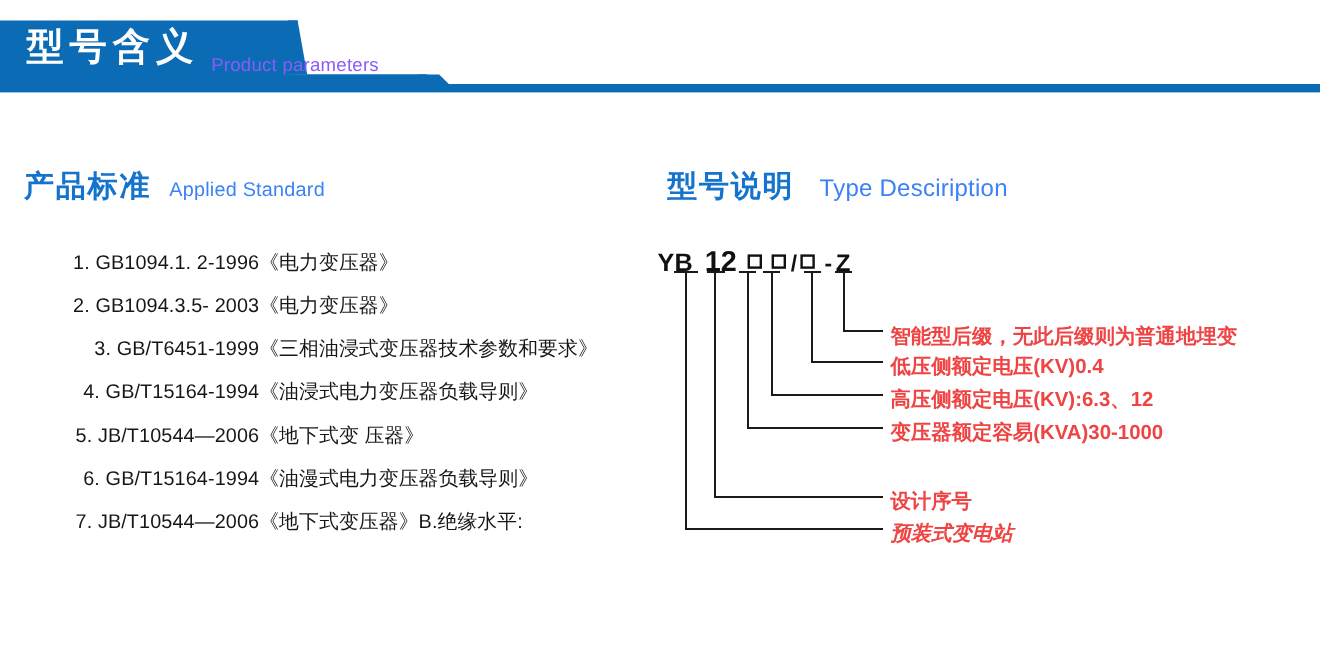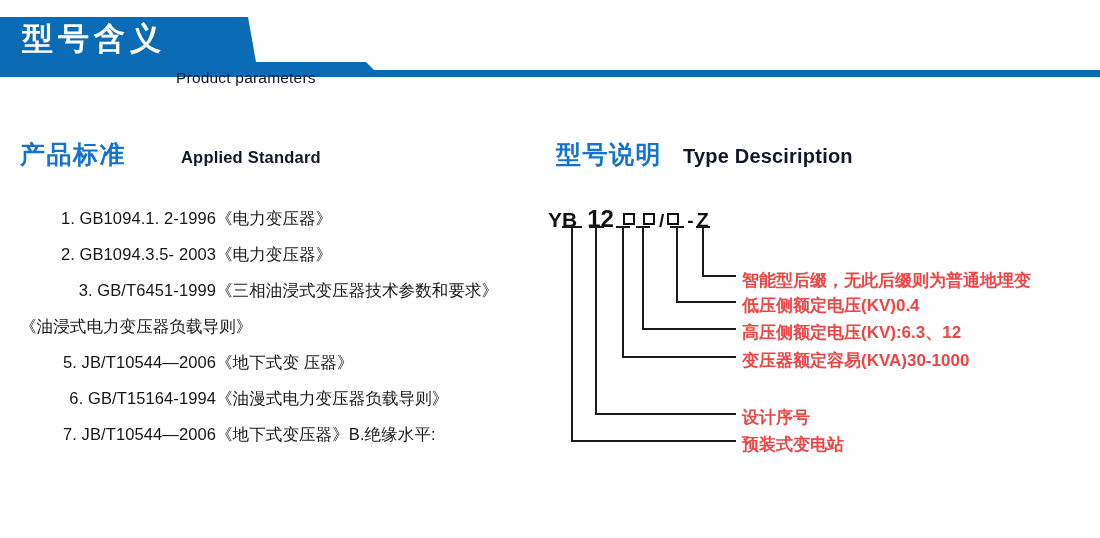--- a/index.html
+++ b/index.html
@@ -38,47 +38,46 @@
     letter-spacing: 5px;
     line-height: 40px;
     white-space: nowrap;
   }
   .banner-en {
     position: absolute;
     left: 176px;
     top: 46px;
     font-size: 15.5px;
     font-weight: 400;
-    color: #0f172a;
+    color: #8b5cf6;
     letter-spacing: .2px;
     white-space: nowrap;
-    margin-top: 23px;
   }
 
   
   .sec-head {
     position: absolute;
     white-space: nowrap;
     display: flex;
     align-items: baseline;
   }
   .sec-head .cn {
     font-size: 25px;
     font-weight: 700;
     color: #1473cc;
     letter-spacing: 1.5px;
   }
   .sec-head .en {
     font-size: 16.5px;
-    font-weight: 700;
-    color: #0f172a;
+    font-weight: 400;
+    color: #3b82f6;
     margin-left: 15px;
     letter-spacing: .2px;
   }
-  #std-head { left: 20px; top: 138px; gap: 40px; }
+  #std-head { left: 20px; top: 138px; }
   #type-head { left: 556px; top: 138px; }
   #type-head .en { margin-left: 21px; font-size: 20px; }
 
   
   #std-list {
     position: absolute;
     left: 20px;
     top: 208px;
     width: 520px;
   }
@@ -188,20 +187,21 @@
   </div>
   <div class="std-row">
     <span class="code">2. GB1094.3.5- 2003</span>
     <span class="title">《电力变压器》</span>
   </div>
   <div class="std-row">
     <span class="code">3. GB/T6451-1999</span>
     <span class="title">《三相油浸式变压器技术参数和要求》</span>
   </div>
   <div class="std-row">
+    <span class="code">4. GB/T15164-1994</span>
     <span class="title">《油浸式电力变压器负载导则》</span>
   </div>
   <div class="std-row">
     <span class="code">5. JB/T10544—2006</span>
     <span class="title">《地下式变 压器》</span>
   </div>
   <div class="std-row">
     <span class="code">6. GB/T15164-1994</span>
     <span class="title">《油漫式电力变压器负载导则》</span>
   </div>
@@ -251,15 +251,15 @@
 
       <path d="M155,22 L155,71 L188,71"></path>
     </g>
   </svg>
 
   <div class="dlabel" style="left:194px; top:64px;">智能型后缀，无此后缀则为普通地埋变</div>
   <div class="dlabel" style="left:194px; top:89px;">低压侧额定电压(KV)0.4</div>
   <div class="dlabel" style="left:194px; top:116px;text-align:center;">高压侧额定电压(KV):6.3、12</div>
   <div class="dlabel" style="left:194px; top:144px;">变压器额定容易(KVA)30-1000</div>
   <div class="dlabel" style="left:194px; top:201px;">设计序号</div>
-  <div class="dlabel" style="left:194px; top:228px;">预装式变电站</div>
+  <div class="dlabel" style="left:194px; top:228px;font-style:italic;">预装式变电站</div>
 
 </div>
 
 </body></html>

